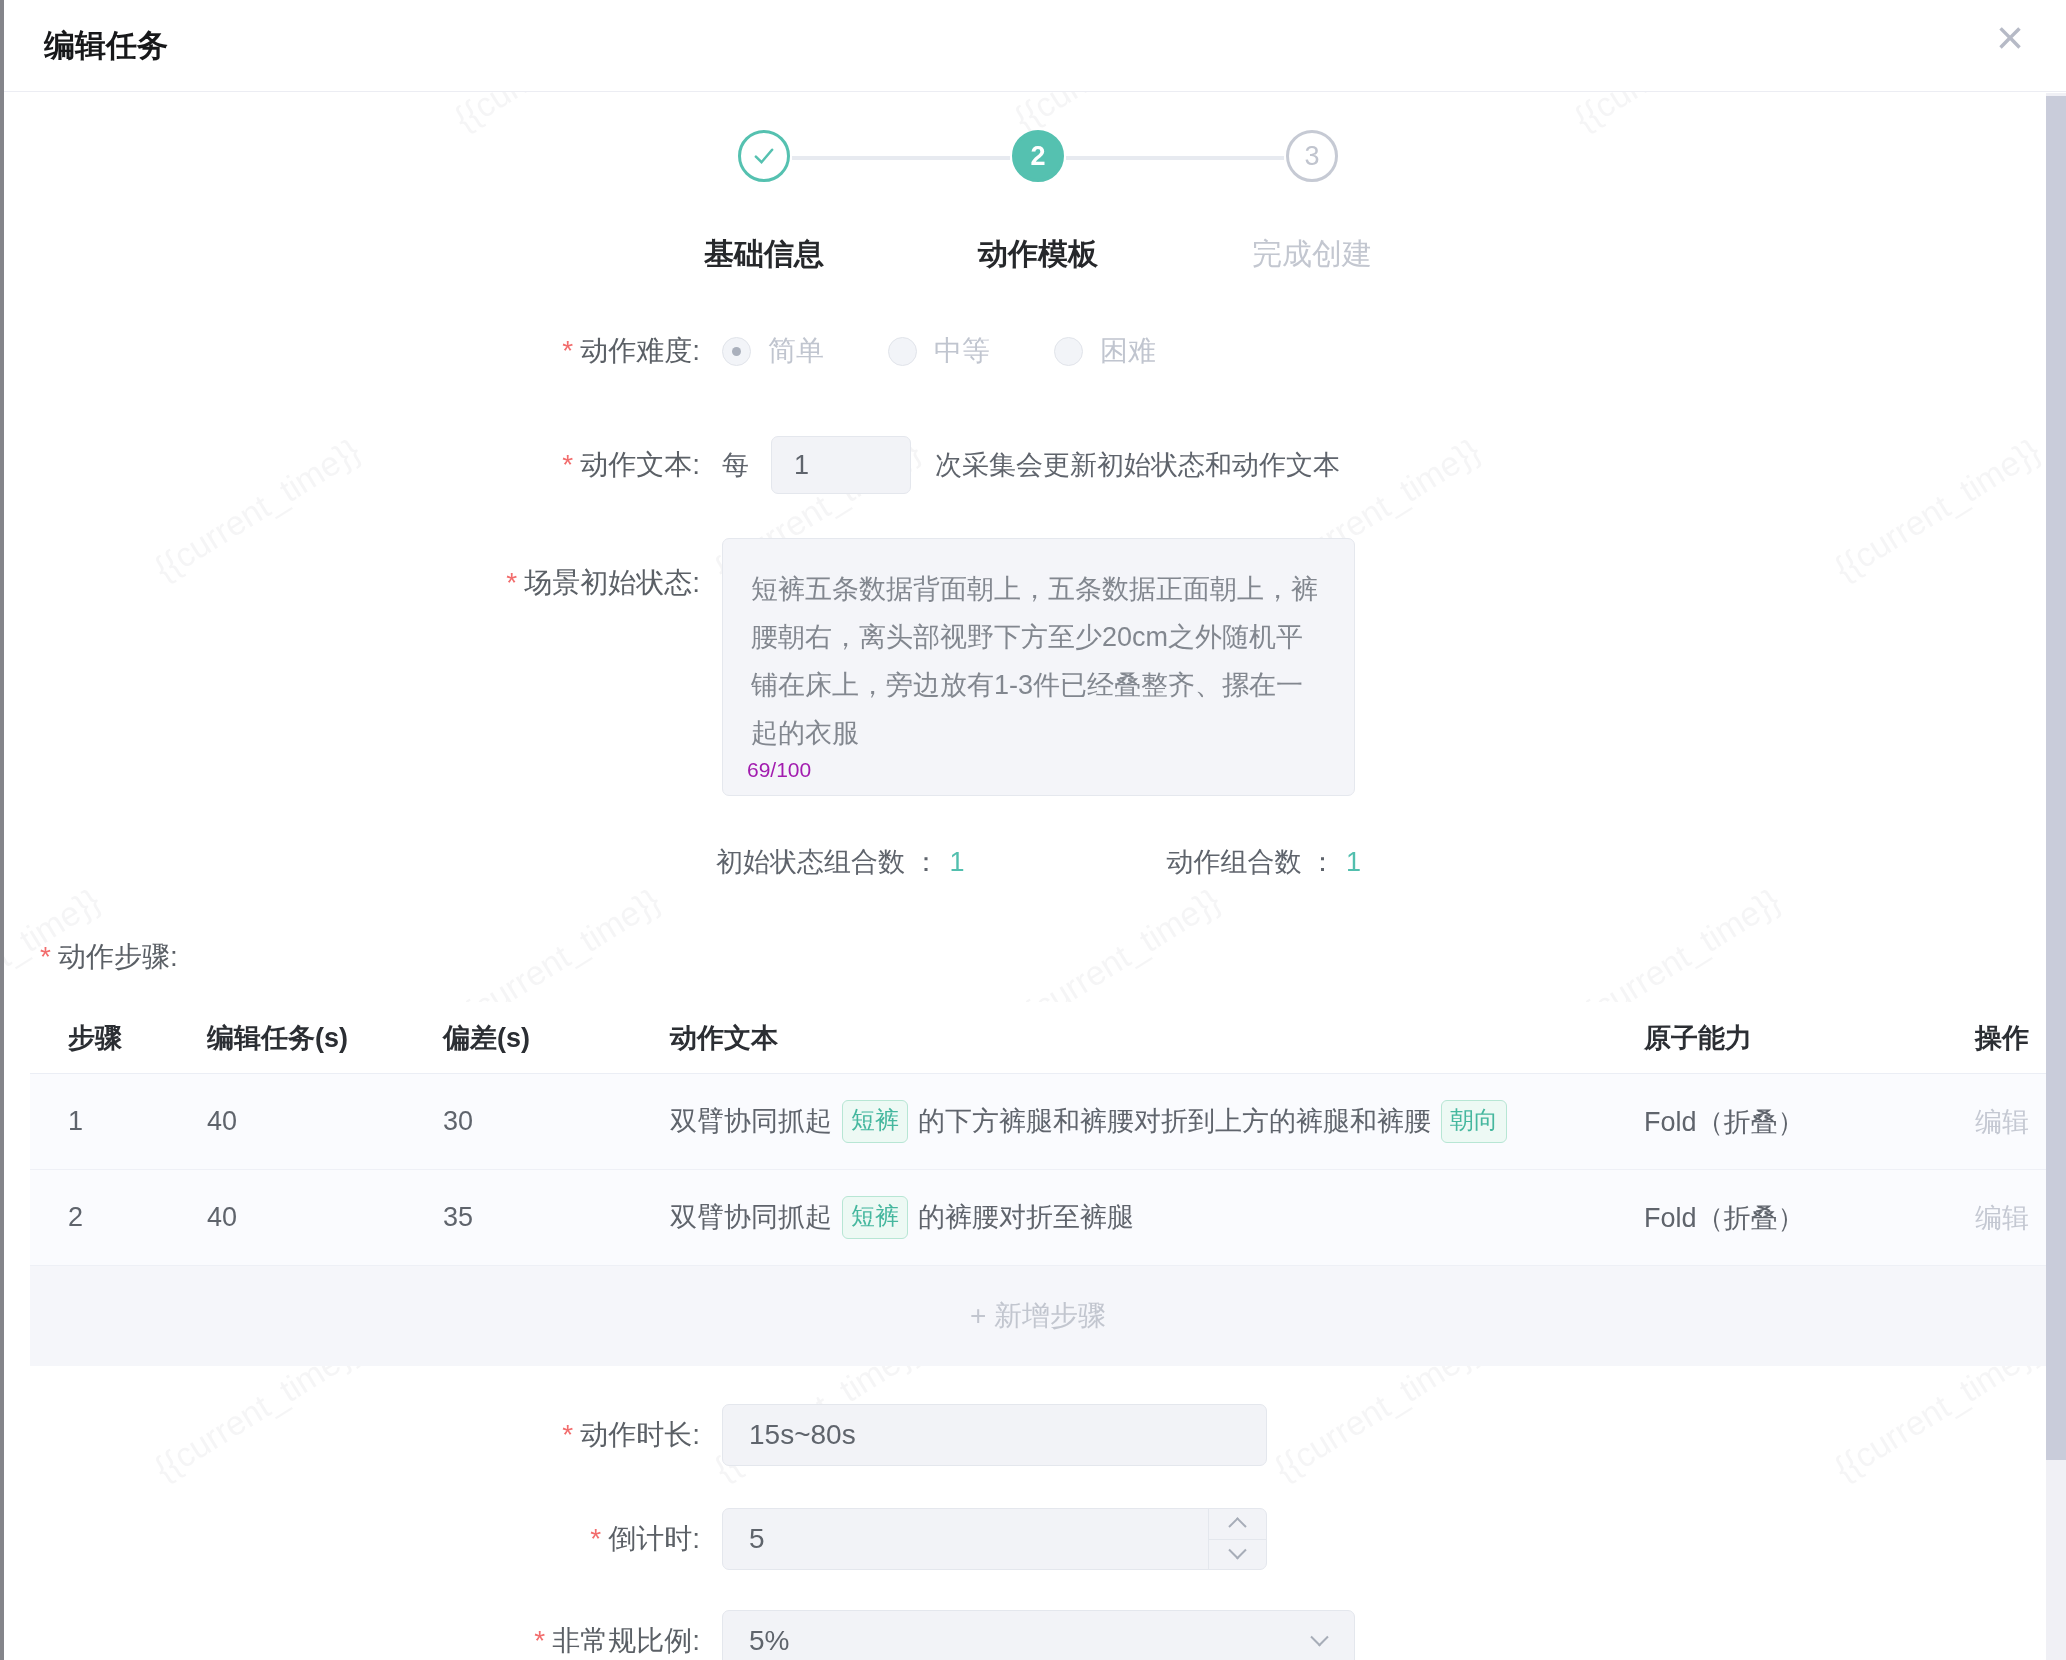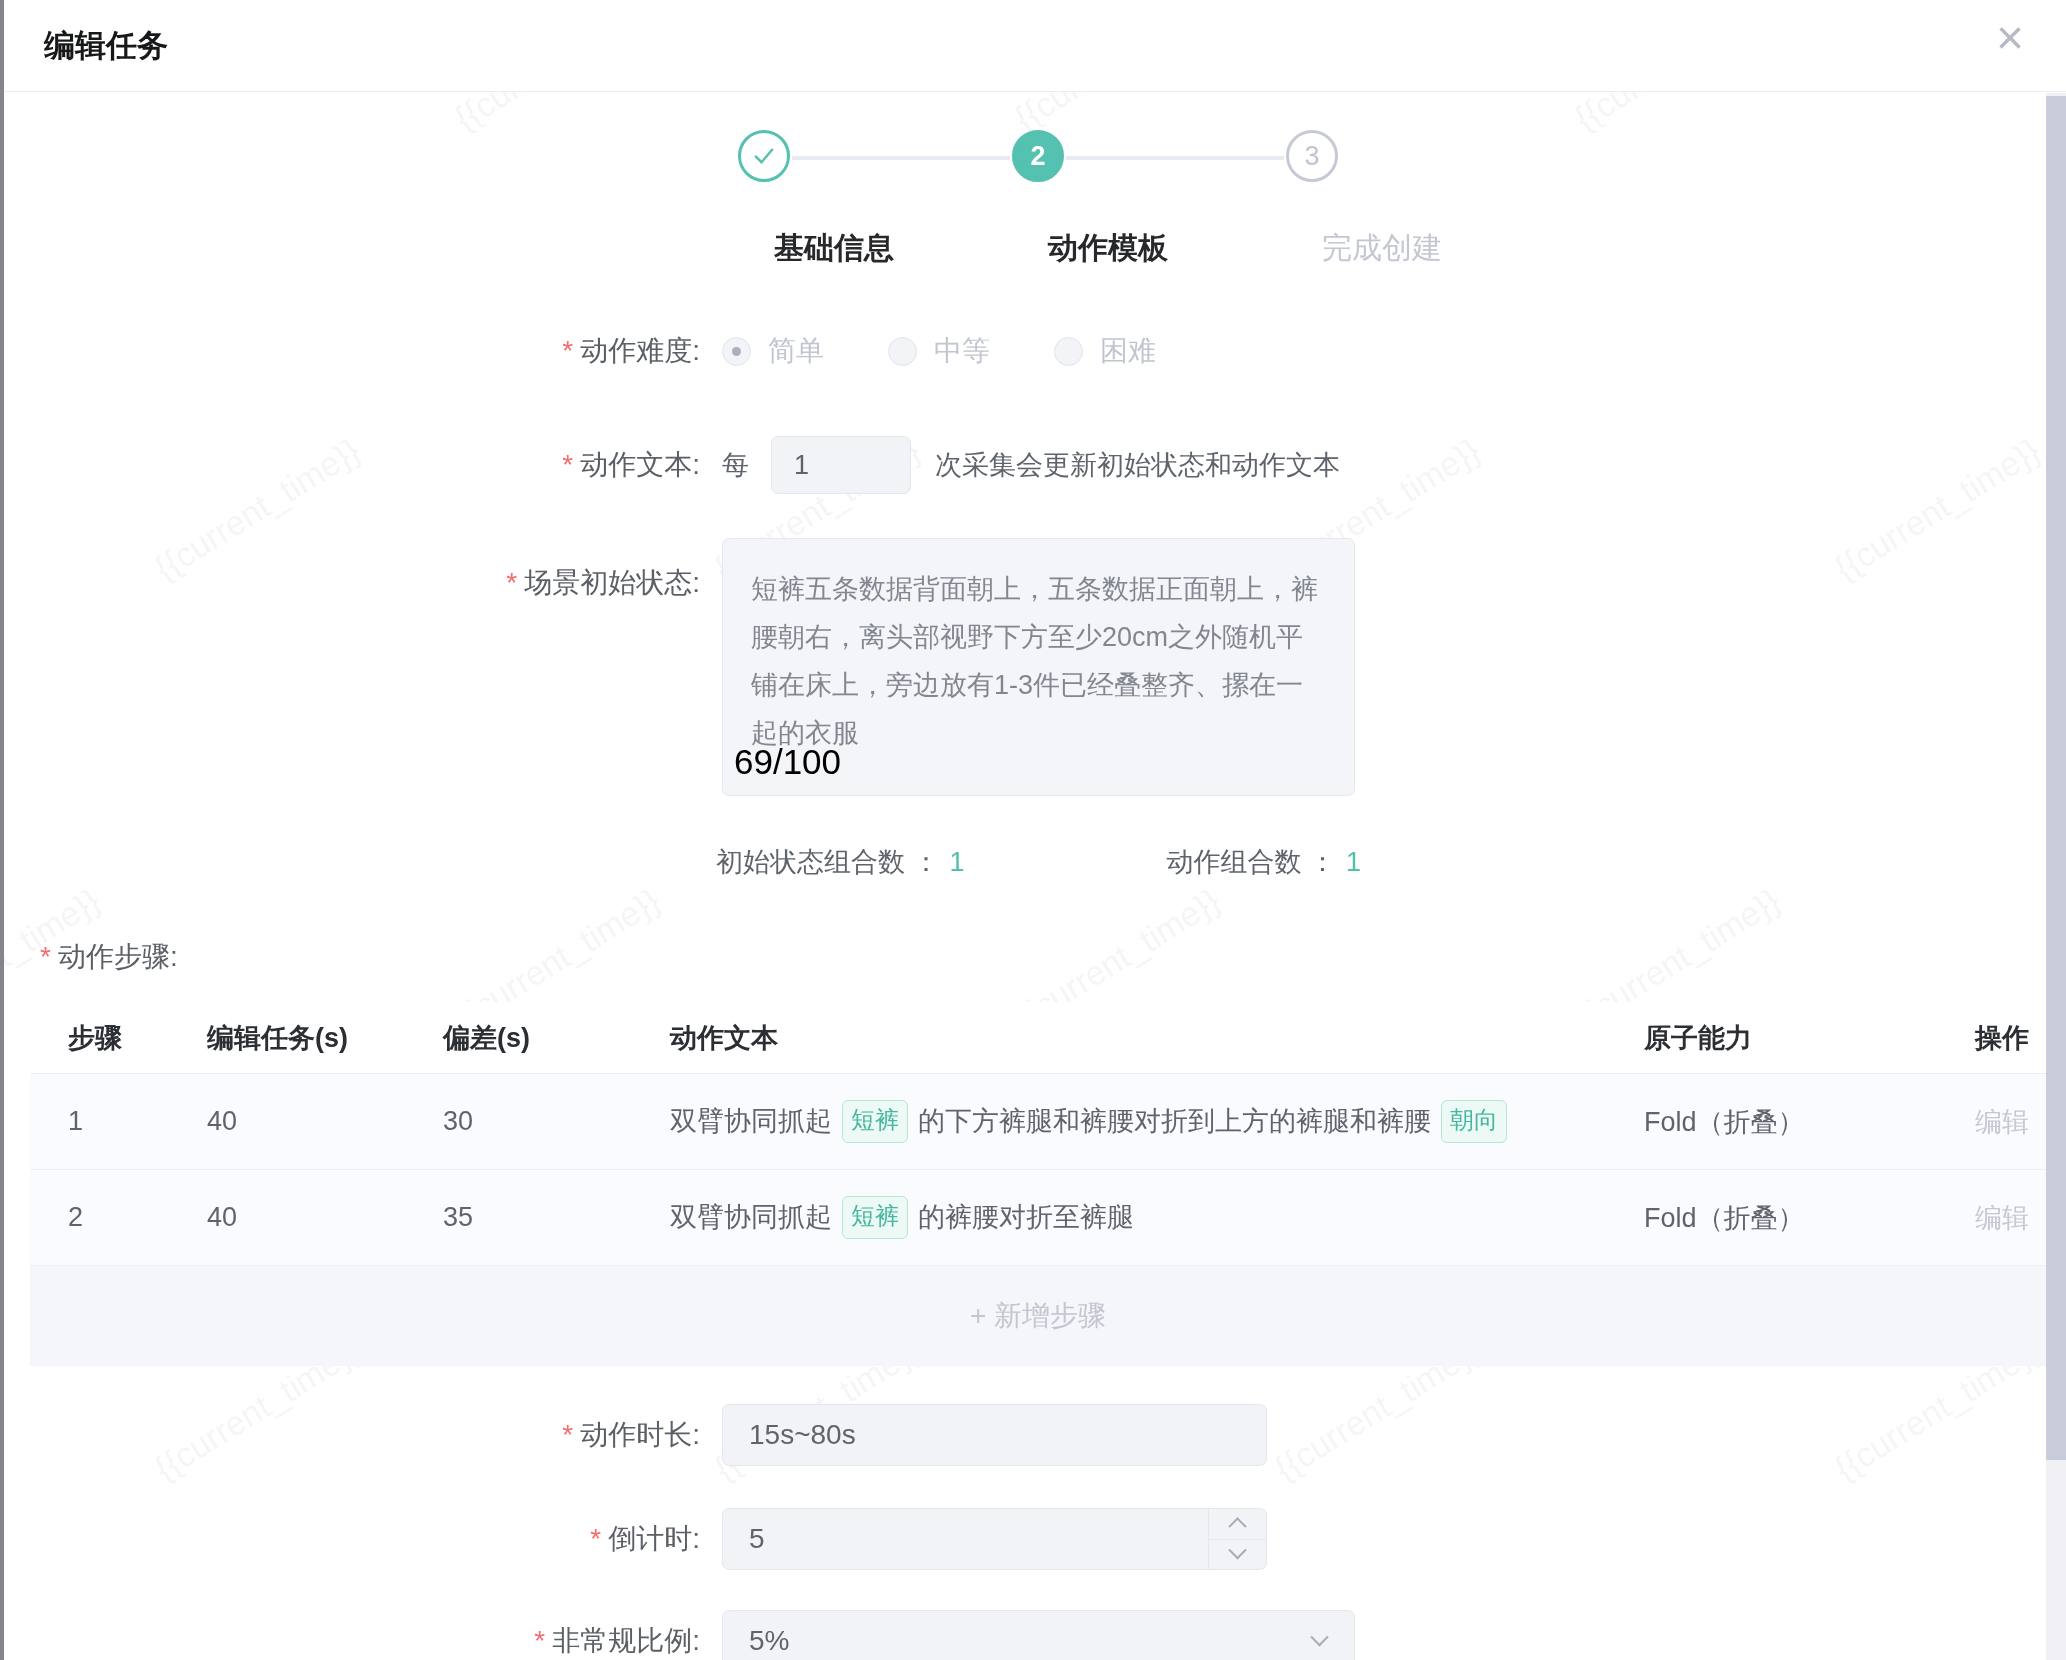--- a/index.html
+++ b/index.html
@@ -27,21 +27,21 @@
   
   .steps { position:relative; height:160px; margin-top:18px; }
   .sline { position:absolute; top:46px; height:4px; background:#e7eaf0; }
   .sline.l1 { left:792px; width:218px; }
   .sline.l2 { left:1066px; width:218px; }
   .scircle { position:absolute; top:20px; width:52px; height:52px; border-radius:50%; display:flex; align-items:center; justify-content:center; font-size:27px; background:#fff; }
   .scircle.done { left:738px; border:3px solid #55c1b0; }
   .scircle.active { left:1012px; background:#55c1b0; color:#fff; font-weight:700; border:3px solid #55c1b0; }
   .scircle.pending { left:1286px; border:3px solid #c6cad4; color:#c0c4ce; }
   .scircle svg { width:30px; height:30px; }
-  .slabel { position:absolute; top:118px; width:260px; text-align:right; font-size:30px; }
+  .slabel { position:absolute; top:124px; width:260px; text-align:center; font-size:30px; }
   .slabel.s1 { left:634px; color:#26282b; font-weight:700; }
   .slabel.s2 { left:908px; color:#26282b; font-weight:700; }
   .slabel.s3 { left:1182px; color:#c3c7d0; font-weight:400; }
 
   
   .frow { display:flex; align-items:center; }
   .flabel { width:700px; flex:none; text-align:right; font-size:28px; color:#5b6066; }
   .req { color:#f26d6d; margin-right:7px; font-size:28px; }
   .fcontent { margin-left:22px; display:flex; align-items:center; }
 
@@ -55,21 +55,21 @@
   
   .frow.state { margin-top:66px; }
   .mini-input { width:140px; height:58px; margin:0 24px 0 22px; background:#f2f3f7; border:1px solid #e4e7ed; border-radius:7px; font-size:27px; color:#5f646c; padding-left:22px; font-family:inherit; }
   .suffix-text, .prefix-text { font-size:27px; color:#5f646c; }
 
   
   .frow.init { margin-top:44px; align-items:flex-start; }
   .frow.init .flabel { margin-top:26px; }
   .ta-wrap { position:relative; margin-left:22px; }
   .ta { width:633px; height:258px; background:#f4f5f9; border:1px solid #e5e8ee; border-radius:7px; resize:none; padding:26px 28px; font-size:27px; line-height:48px; color:#82878f; font-family:inherit; }
-  .ta-count { position:absolute; left:12px; bottom:18px; font-size:35px; color:#000000; }
+  .ta-count { position:absolute; left:25px; bottom:18px; font-size:21px; color:#a21caf; }
 
   
   .stats { margin:44px 0 0 716px; width:645px; display:flex; justify-content:space-between; font-size:27px; color:#5f646c; }
   .stat-val { color:#52bfae; margin-left:10px; }
 
   
   .steps-title { margin:58px 0 0 40px; font-size:28px; color:#5b6066; }
 
   
   .tbl { margin:26px 0 0 30px; width:2016px; font-size:27px; }

